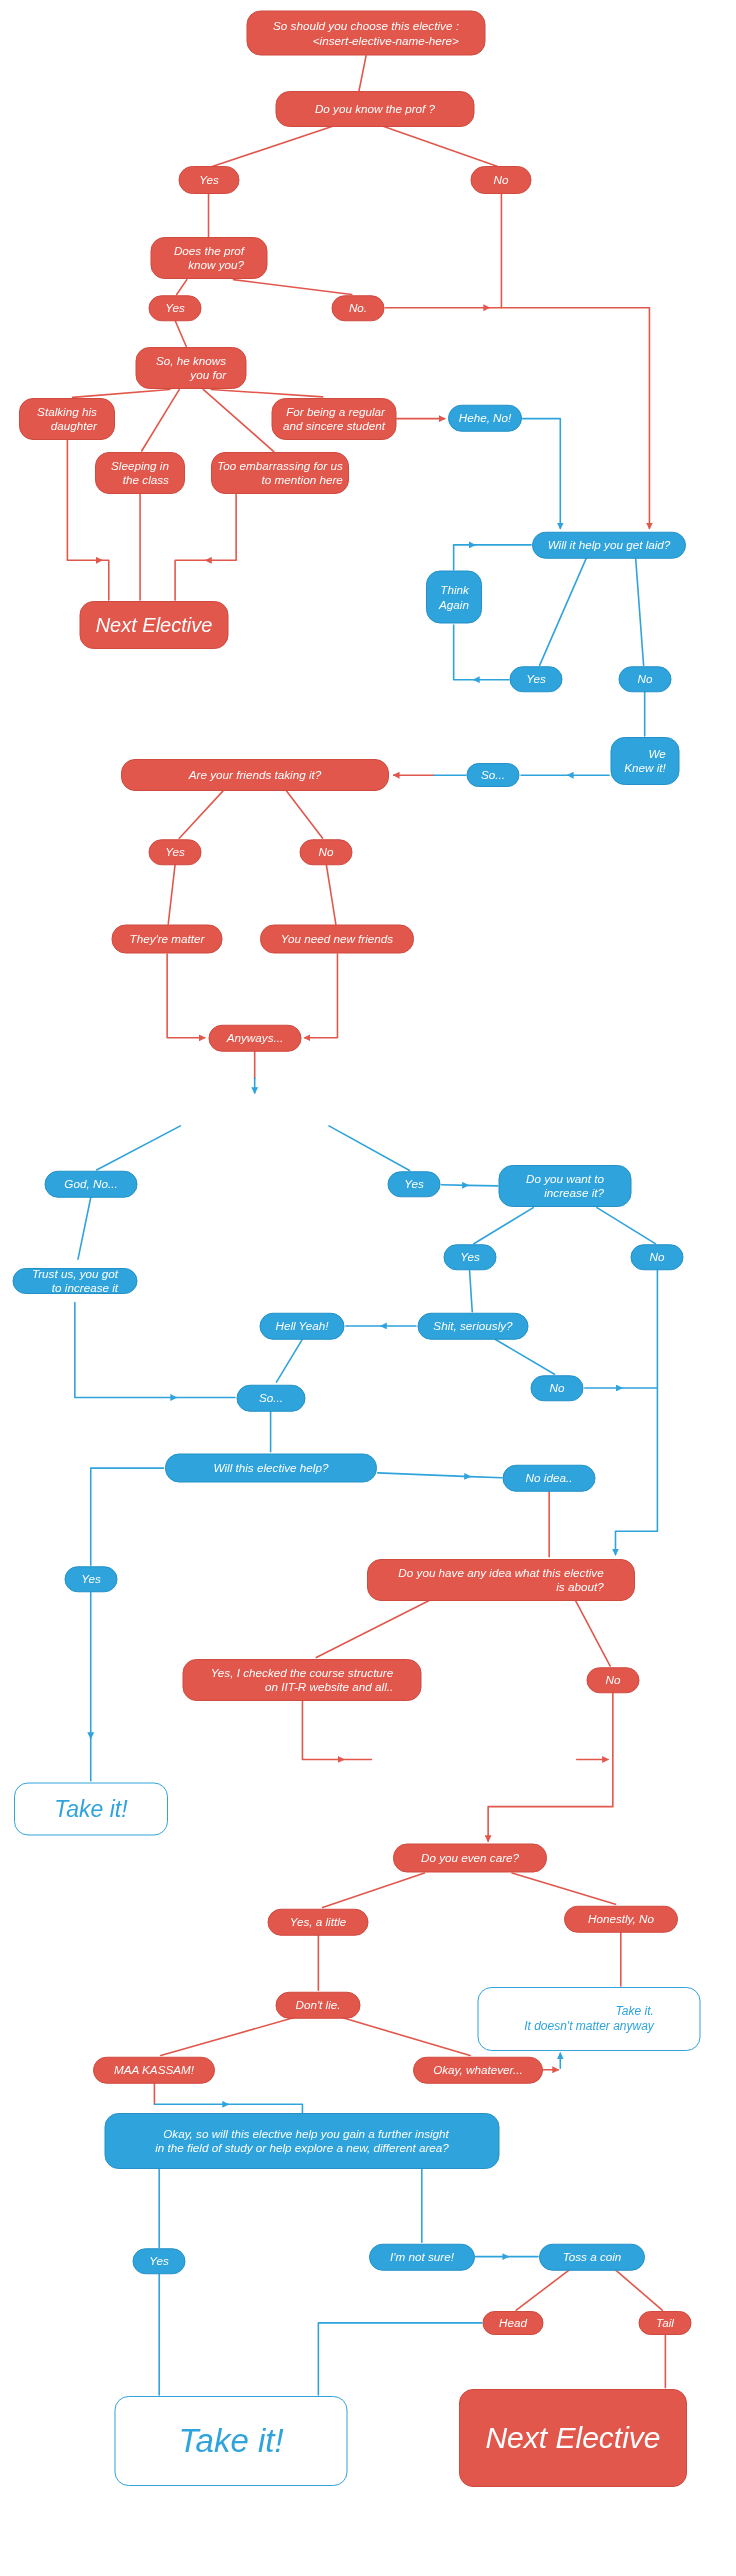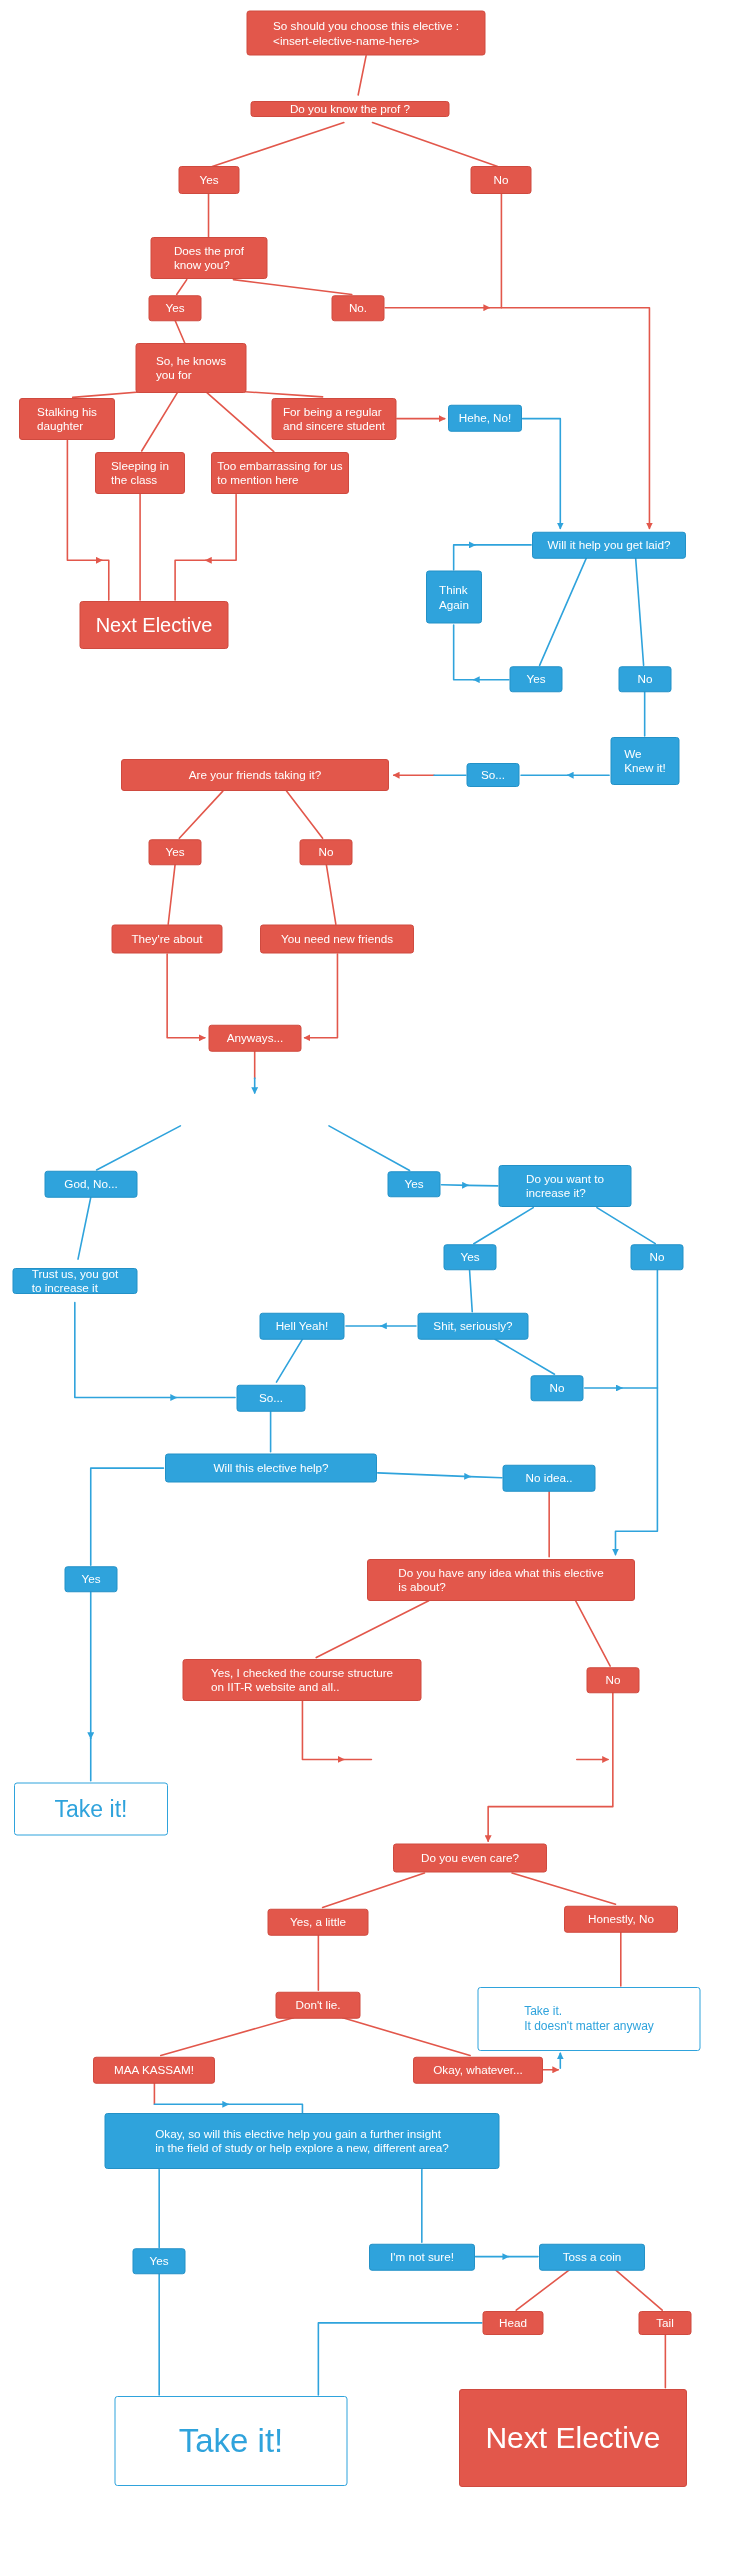--- a/index.html
+++ b/index.html
@@ -2,23 +2,23 @@
 <html style="font-size:8.5px"><head>
 <meta charset="utf-8">
 <style>
   html,body{margin:0;padding:0;background:#ffffff;}
   body{font-family:"Liberation Sans",sans-serif;}
   #canvas{position:relative;width:737px;height:2576px;background:#ffffff;overflow:hidden;}
   #wires{position:absolute;left:0;top:0;width:737px;height:2576px;pointer-events:none;}
   .node{
     position:absolute;transform:translate(-50%,-50%);
     display:flex;align-items:center;justify-content:center;
-    text-align:left;white-space:pre-line;
-    border-radius:3px;font-size:11.7px;line-height:1.22;
-    padding:2.1px 4.2px;box-sizing:border-box;z-index:2;
+    text-align:right;white-space:pre-line;
+    border-radius:14px;font-size:11.7px;line-height:1.22;
+    padding:2.1px 4.2px;box-sizing:border-box;z-index:2;font-style:italic;
   }
   .red{background:#e2574b;color:#ffffff;border:1.1px solid #cf4a3f;}
   .blue{background:#2fa3dc;color:#ffffff;border:1.1px solid #2391c7;}
   .outline{background:#ffffff;color:#2fa3dc;border:1.6px solid #2fa3dc;}
   .fs30{font-size:12px;}
   .fs38{font-size:20px;}
   .fs44{font-size:23px;}
   .fs56{font-size:30px;}
   .fs62{font-size:33px;}
 </style>
@@ -131,28 +131,28 @@
         <path d="M896,4253 L958,4253" marker-end="url(#mb)"></path>
         <path d="M958,4253 L1014,4253"></path>
         <path d="M908,4378 L600,4378 L600,4514"></path>
         <path d="M300,4286 L300,4514"></path>
       </g>
     </g>
   </svg>
 
   <div class="node red" style="left:366px;top:33px;width:239px;height:45px">So should you choose this elective :
 &lt;insert-elective-name-here&gt;</div>
-  <div class="node red" style="left:350px;top:109px;width:199px;height:16px">Do you know the prof ?</div>
+  <div class="node red" style="left:375px;top:109px;width:199px;height:36px">Do you know the prof ?</div>
   <div class="node red" style="left:209px;top:180px;width:61px;height:28px">Yes</div>
   <div class="node red" style="left:501px;top:180px;width:61px;height:28px">No</div>
   <div class="node red" style="left:209px;top:258px;width:117px;height:42px">Does the prof
 know you?</div>
   <div class="node red" style="left:175px;top:308px;width:53px;height:25.5px">Yes</div>
   <div class="node red" style="left:358px;top:308px;width:53px;height:25.5px">No.</div>
-  <div class="node red" style="left:191px;top:368px;width:111px;height:50px">So, he knows
+  <div class="node red" style="left:191px;top:368px;width:111px;height:42px">So, he knows
 you for</div>
   <div class="node red" style="left:67px;top:419px;width:96px;height:42px">Stalking his
 daughter</div>
   <div class="node red" style="left:334px;top:419px;width:125px;height:42px">For being a regular
 and sincere student</div>
   <div class="node red" style="left:140px;top:473px;width:90px;height:42px">Sleeping in
 the class</div>
   <div class="node red" style="left:280px;top:473px;width:138px;height:42px">Too embarrassing for us
 to mention here</div>
   <div class="node blue" style="left:485px;top:418px;width:74px;height:26.5px">Hehe, No!</div>
@@ -161,21 +161,21 @@
 Again</div>
   <div class="node blue" style="left:536px;top:679px;width:53px;height:25.5px">Yes</div>
   <div class="node blue" style="left:645px;top:679px;width:53px;height:25.5px">No</div>
   <div class="node blue" style="left:645px;top:761px;width:69px;height:48px">We
 Knew it!</div>
   <div class="node blue" style="left:493px;top:775px;width:53px;height:24px">So...</div>
   <div class="node red fs38" style="left:154px;top:625px;width:149px;height:48px">Next Elective</div>
   <div class="node red" style="left:255px;top:775px;width:268px;height:32px">Are your friends taking it?</div>
   <div class="node red" style="left:175px;top:852px;width:53px;height:25.5px">Yes</div>
   <div class="node red" style="left:326px;top:852px;width:53px;height:25.5px">No</div>
-  <div class="node red" style="left:167px;top:939px;width:111px;height:29px">They're about</div>
+  <div class="node red" style="left:167px;top:939px;width:111px;height:29px">They're matter</div>
   <div class="node red" style="left:337px;top:939px;width:154px;height:29px">You need new friends</div>
   <div class="node red" style="left:255px;top:1038px;width:93px;height:26.5px">Anyways...</div>
   <div class="node blue" style="left:91px;top:1184px;width:93px;height:26.5px">God, No...</div>
   <div class="node blue" style="left:414px;top:1184px;width:53px;height:25.5px">Yes</div>
   <div class="node blue" style="left:565px;top:1186px;width:133px;height:42px">Do you want to
 increase it?</div>
   <div class="node blue" style="left:75px;top:1281px;width:125px;height:26px">Trust us, you got
 to increase it</div>
   <div class="node blue" style="left:470px;top:1257px;width:53px;height:25.5px">Yes</div>
   <div class="node blue" style="left:657px;top:1257px;width:53px;height:25.5px">No</div>

